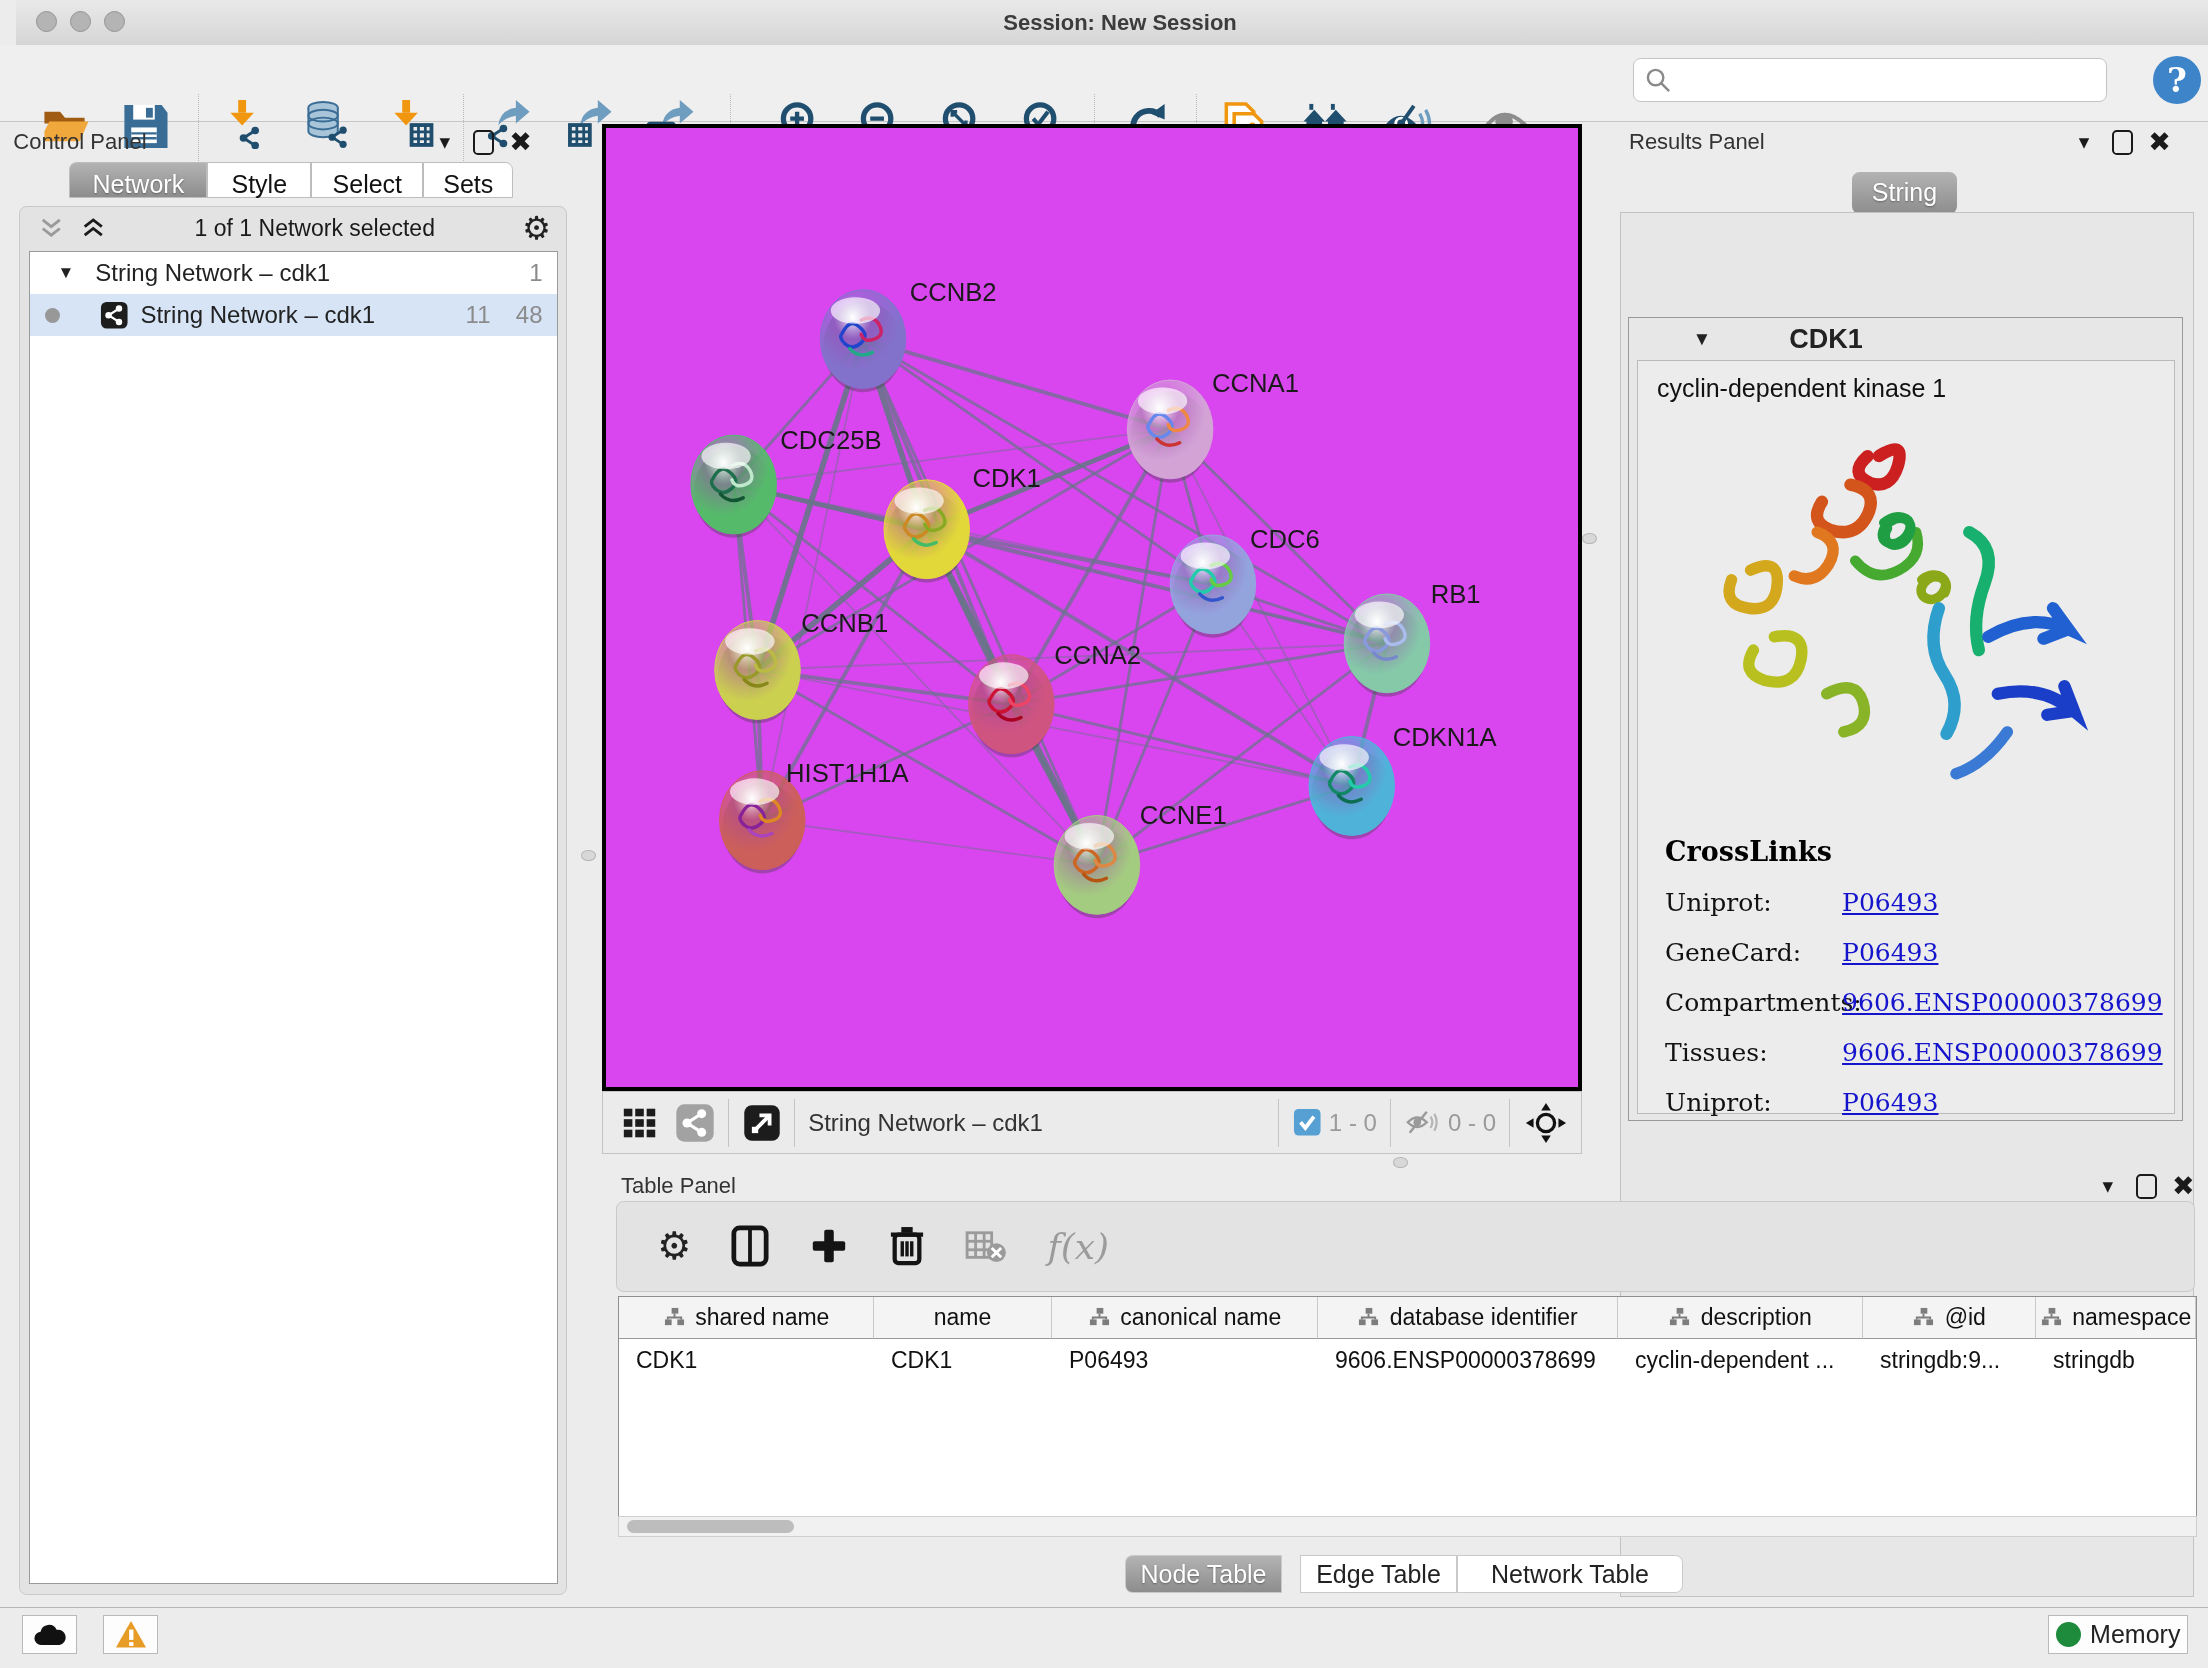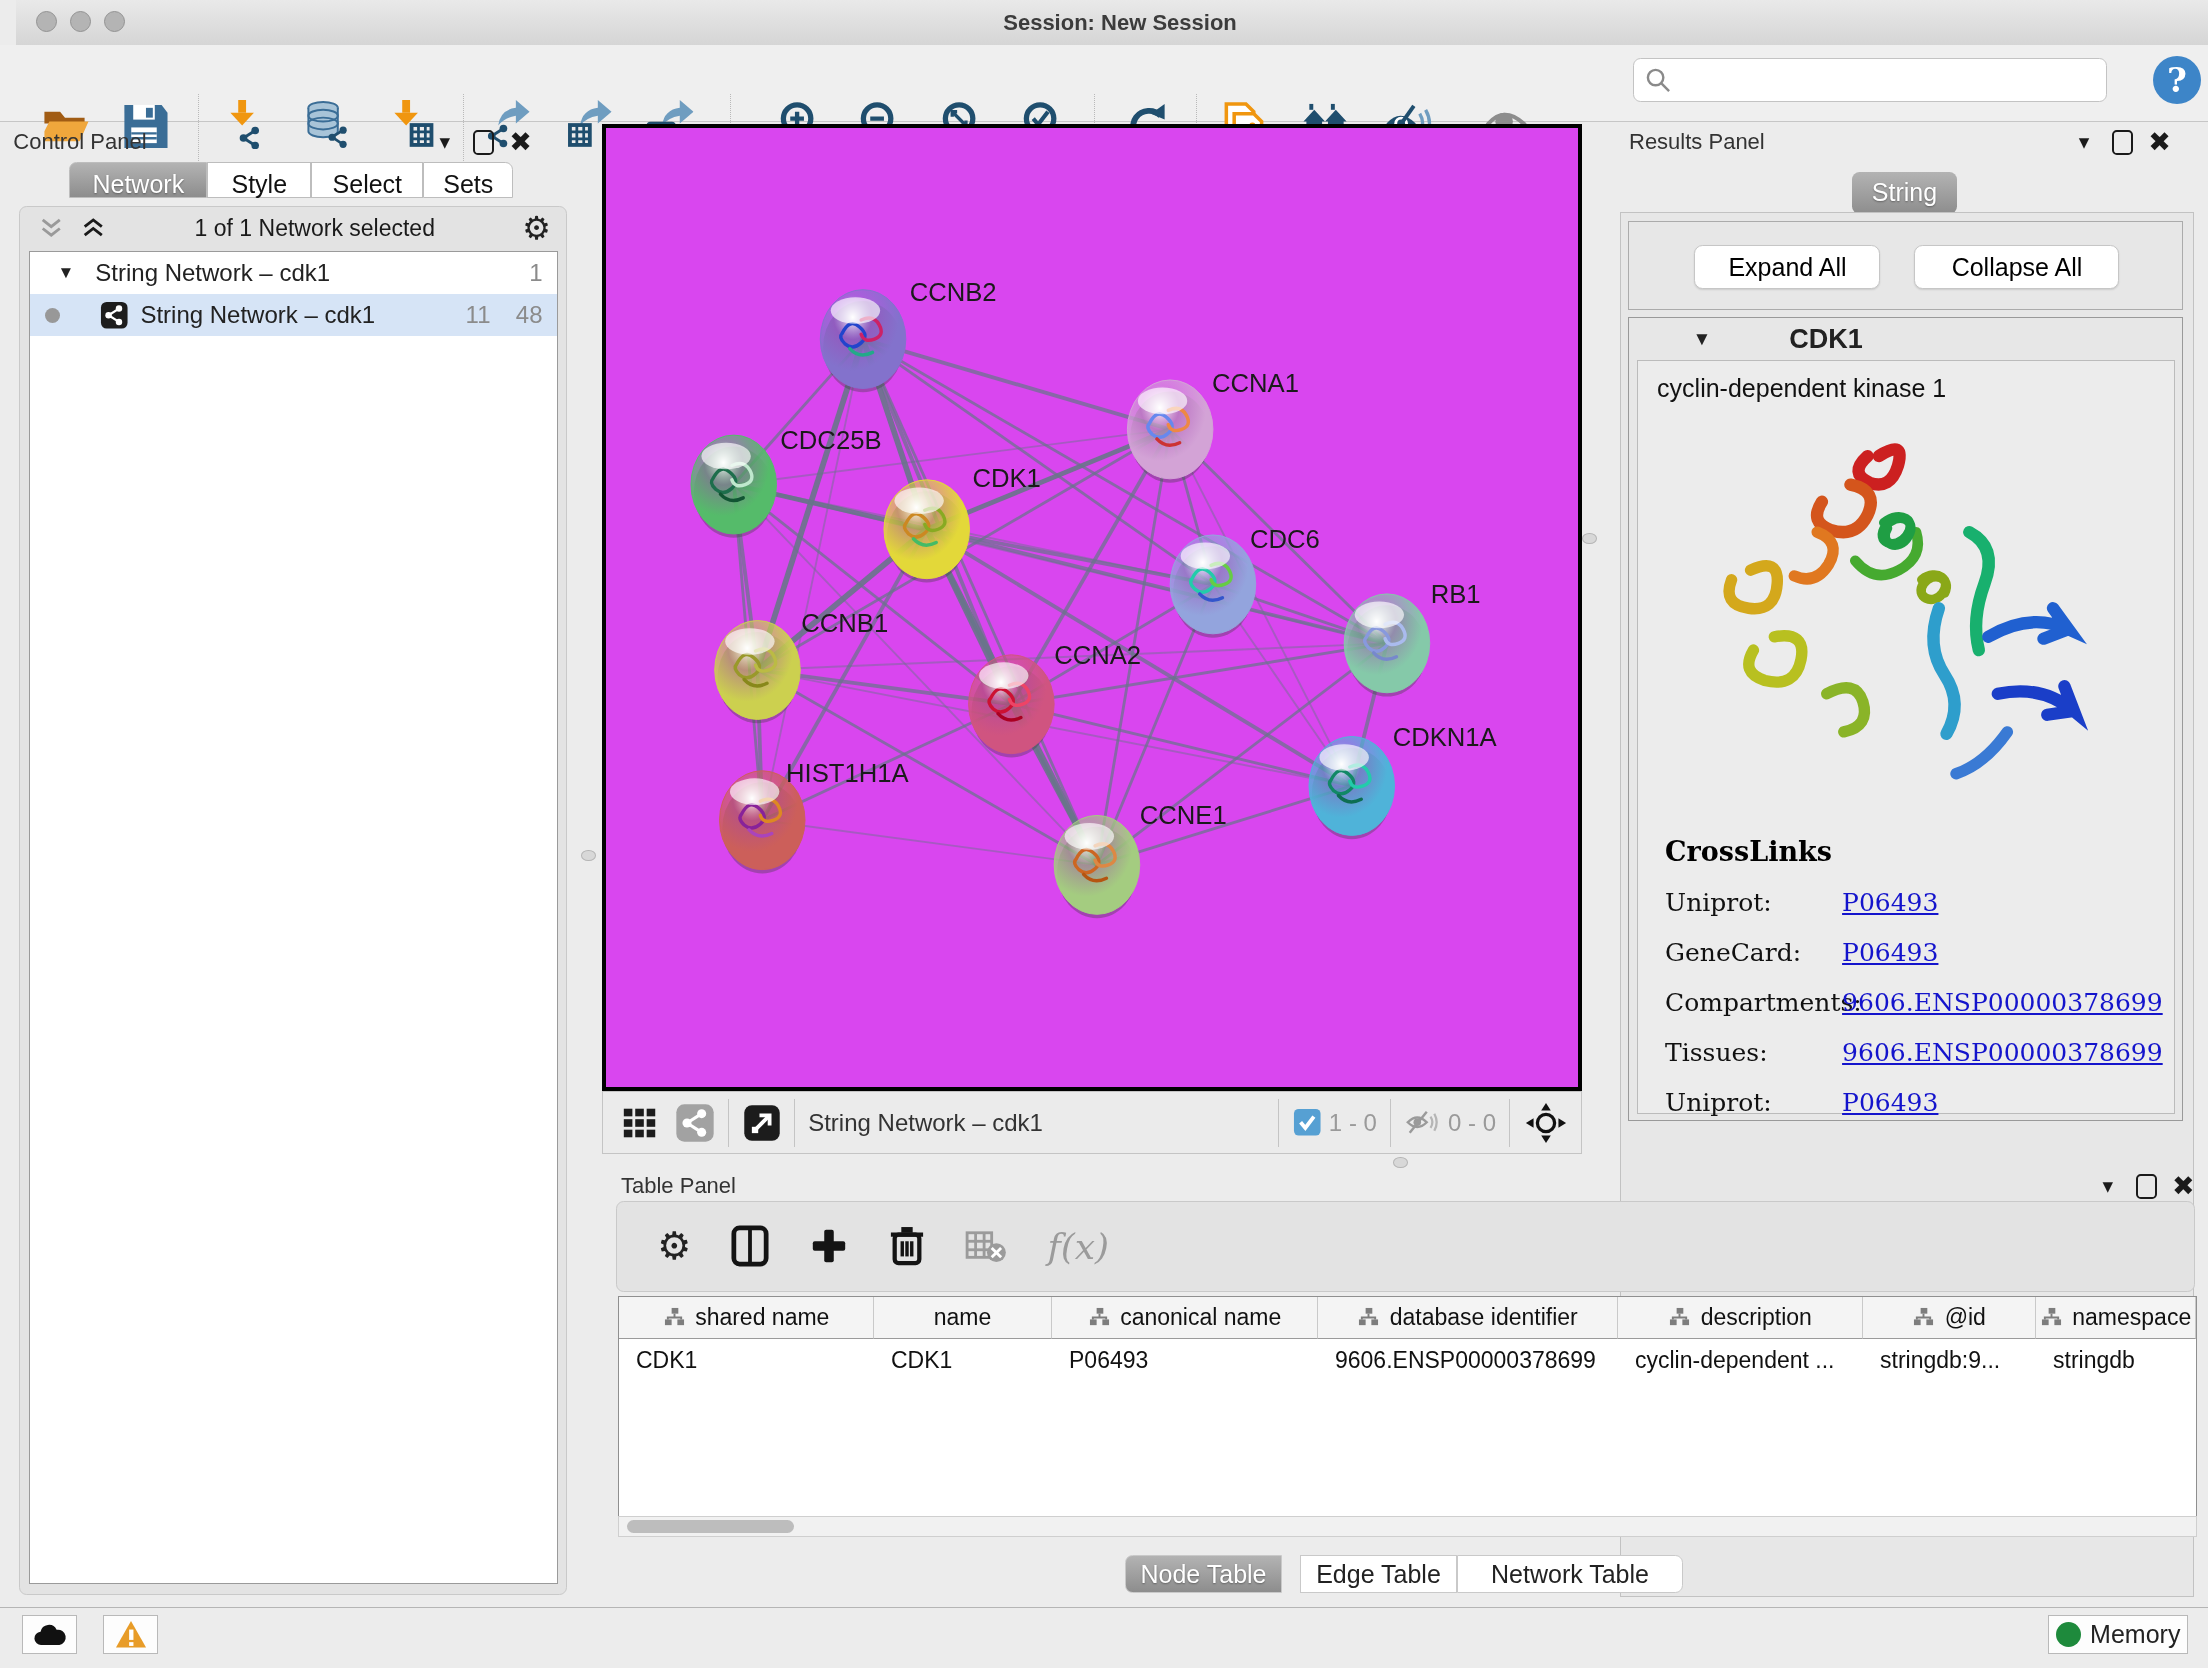--- a/index.html
+++ b/index.html
@@ -609,24 +609,20 @@
 
 <div id="results-panel" class="abs">
   <div style="display:flex; align-items:center; height:36px;">
     <span class="panel-title" style="margin-left:12px">Results Panel</span>
     <span class="panel-ctrl" style="margin-left:314px;font-size:21px">▾</span>
     <span class="float-box panel-ctrl" style="margin-left:23px"></span>
     <span class="panel-ctrl" style="margin-left:15px;font-size:27px;font-weight:bold">✖</span>
   </div>
   <div id="string-tab">String</div>
   <div id="rp-outer">
-    <div id="rp-buttons">
-      <button class="rp-btn" style="left:65px;width:186px">Expand All</button>
-      <button class="rp-btn" style="left:285px;width:205px">Collapse All</button>
-    </div>
     <div id="cdk1-box">
       <div id="cdk1-head">
         <span style="margin-left:63px;font-size:19px">▼</span>
         <span style="margin-left:78px;font-size:27px;font-weight:bold">CDK1</span>
       </div>
       <div id="cdk1-inner">
         <div id="protein-desc">cyclin-dependent kinase 1</div>
         
         <svg width="447" height="409" viewBox="0 0 470 430" style="margin:15px 0 0 46px">
           <g fill="none" stroke-linecap="round">

